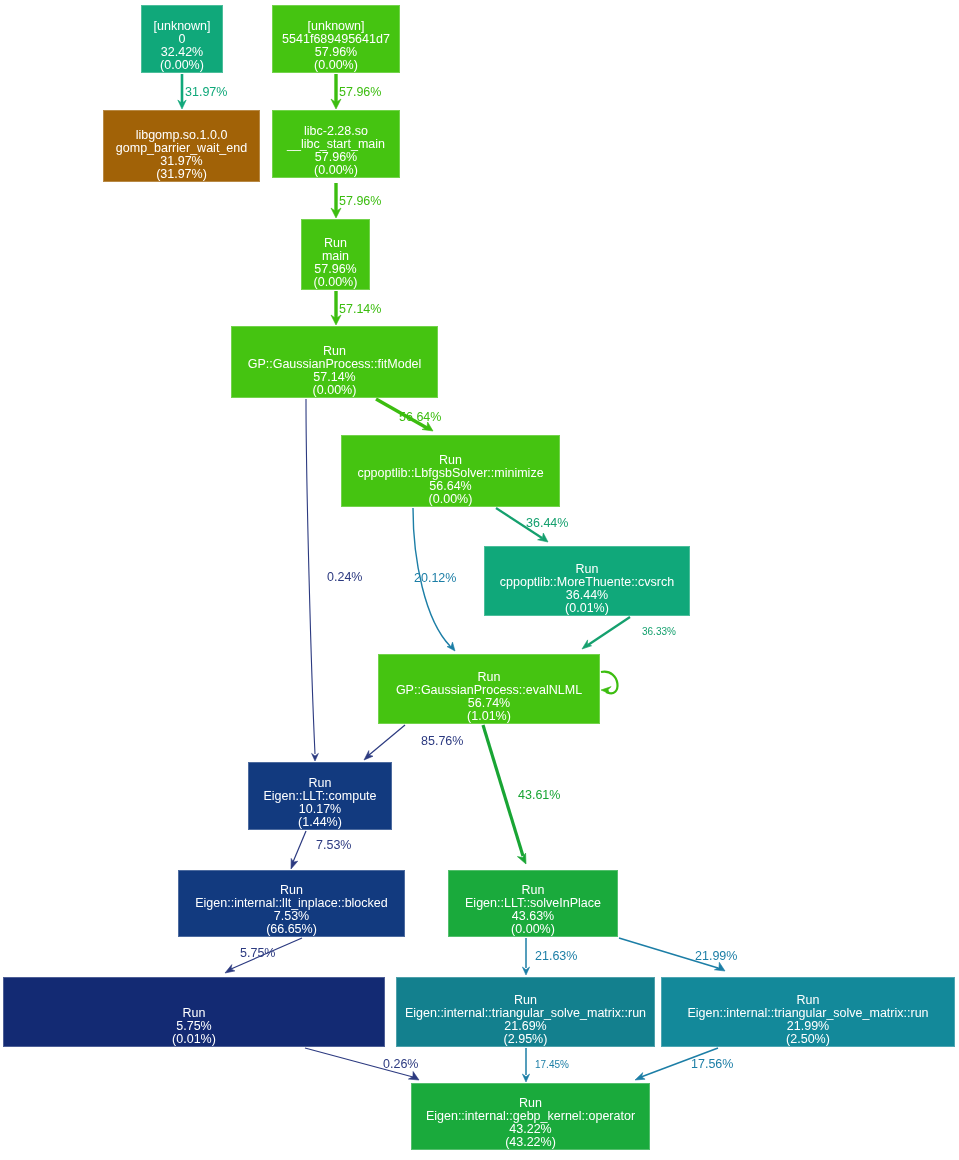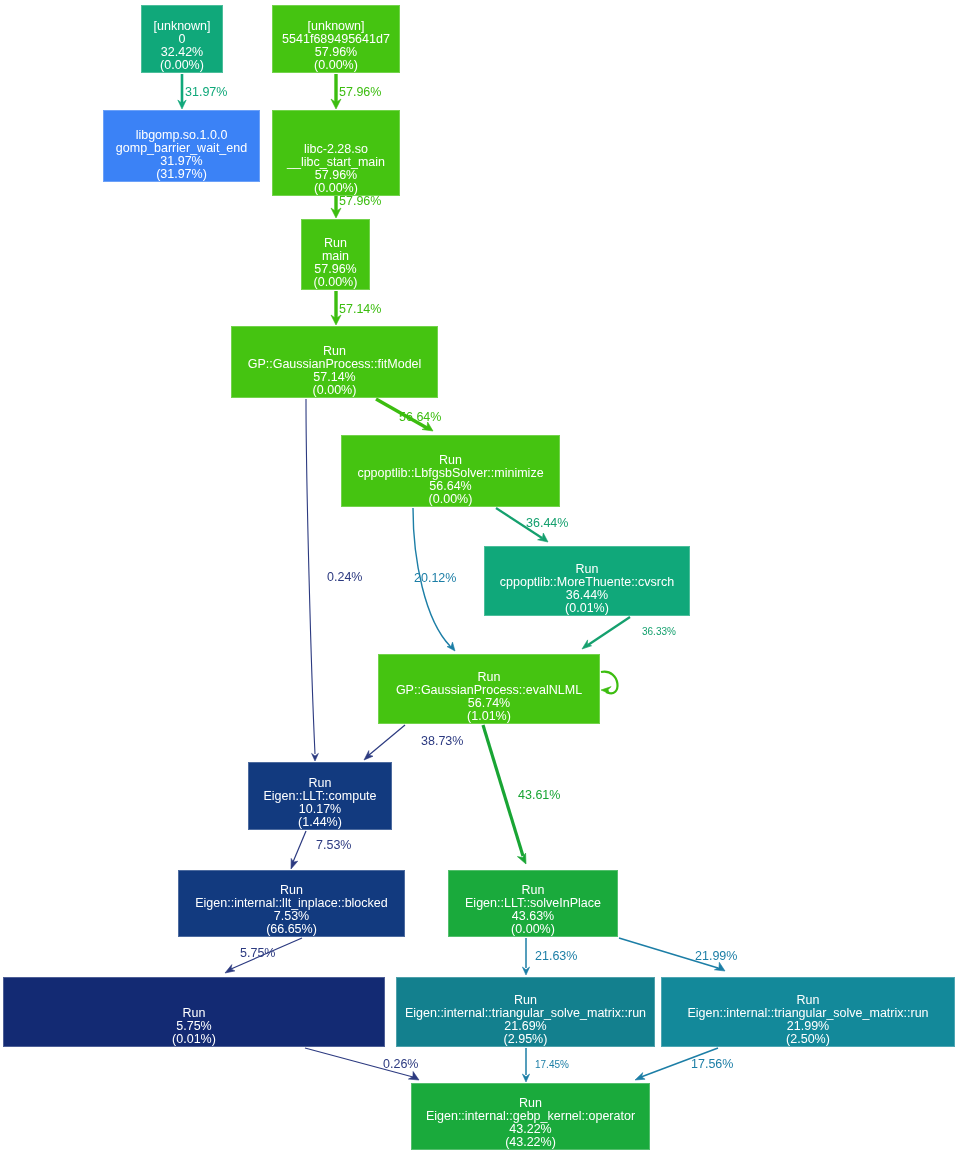--- a/index.html
+++ b/index.html
@@ -135,27 +135,27 @@
         <span class="ln">0</span>
         <span class="ln">32.42%</span>
         <span class="ln">(0.00%)</span>
       </div>
       <div class="node" style="left: 272px; top: 5px; width: 128px; height: 68px; background: rgb(69, 196, 17); font-size: 12.5px;">
         <span class="ln">[unknown]</span>
         <span class="ln">5541f689495641d7</span>
         <span class="ln">57.96%</span>
         <span class="ln">(0.00%)</span>
       </div>
-      <div class="node" style="left: 103px; top: 110px; width: 157px; height: 72px; background: #3b82f6; font-size: 12.5px;">
+      <div class="node" style="left: 103px; top: 110px; width: 157px; height: 72px; background: #a16207; font-size: 12.5px;">
         <span class="ln">libgomp.so.1.0.0</span>
         <span class="ln">gomp_barrier_wait_end</span>
         <span class="ln">31.97%</span>
         <span class="ln">(31.97%)</span>
       </div>
-      <div class="node" style="left: 272px; top: 110px; width: 128px; height: 86px; background: rgb(69, 196, 17); font-size: 12.5px;">
+      <div class="node" style="left: 272px; top: 110px; width: 128px; height: 68px; background: rgb(69, 196, 17); font-size: 12.5px;">
         <span class="ln">libc-2.28.so</span>
         <span class="ln">__libc_start_main</span>
         <span class="ln">57.96%</span>
         <span class="ln">(0.00%)</span>
       </div>
       <div class="node" style="left: 301px; top: 219px; width: 69px; height: 71px; background: rgb(69, 196, 17); font-size: 12.5px;">
         <span class="ln">Run</span>
         <span class="ln">main</span>
         <span class="ln">57.96%</span>
         <span class="ln">(0.00%)</span>
@@ -229,21 +229,21 @@
   <div id="label-layer">
       <div class="edge-label" style="left: 185px; top: 92px; color: rgb(16, 168, 122); font-size: 12.5px;">31.97%</div>
       <div class="edge-label" style="left: 339px; top: 92px; color: rgb(60, 189, 16); font-size: 12.5px;">57.96%</div>
       <div class="edge-label" style="left: 339px; top: 201px; color: rgb(60, 189, 16); font-size: 12.5px;">57.96%</div>
       <div class="edge-label" style="left: 339px; top: 309px; color: rgb(60, 189, 16); font-size: 12.5px;">57.14%</div>
       <div class="edge-label" style="left: 399px; top: 417px; color: rgb(60, 189, 16); font-size: 12.5px;">56.64%</div>
       <div class="edge-label" style="left: 320px; top: 577px; color: rgb(44, 58, 128); font-size: 12.5px; margin-left: 7px;">0.24%</div>
       <div class="edge-label" style="left: 526px; top: 523px; color: rgb(21, 160, 110); font-size: 12.5px;">36.44%</div>
       <div class="edge-label" style="left: 414px; top: 578px; color: rgb(28, 126, 166); font-size: 12.5px;">20.12%</div>
       <div class="edge-label" style="left: 642px; top: 631px; color: rgb(21, 160, 110); font-size: 10px;">36.33%</div>
-      <div class="edge-label" style="left: 421px; top: 741px; color: rgb(44, 58, 128); font-size: 12.5px;">38.73%</div>
+      <div class="edge-label" style="left: 421px; top: 741px; color: rgb(44, 58, 128); font-size: 12.5px;">85.76%</div>
       <div class="edge-label" style="left: 518px; top: 795px; color: rgb(25, 165, 52); font-size: 12.5px;">43.61%</div>
       <div class="edge-label" style="left: 316px; top: 845px; color: rgb(44, 58, 128); font-size: 12.5px;">7.53%</div>
       <div class="edge-label" style="left: 240px; top: 953px; color: rgb(44, 58, 128); font-size: 12.5px;">5.75%</div>
       <div class="edge-label" style="left: 535px; top: 956px; color: rgb(28, 126, 166); font-size: 12.5px;">21.63%</div>
       <div class="edge-label" style="left: 695px; top: 956px; color: rgb(28, 126, 166); font-size: 12.5px;">21.99%</div>
       <div class="edge-label" style="left: 383px; top: 1064px; color: rgb(44, 58, 128); font-size: 12.5px;">0.26%</div>
       <div class="edge-label" style="left: 535px; top: 1064px; color: rgb(28, 126, 166); font-size: 10px;">17.45%</div>
       <div class="edge-label" style="left: 691px; top: 1064px; color: rgb(28, 126, 166); font-size: 12.5px;">17.56%</div>
     </div>
 </div>

